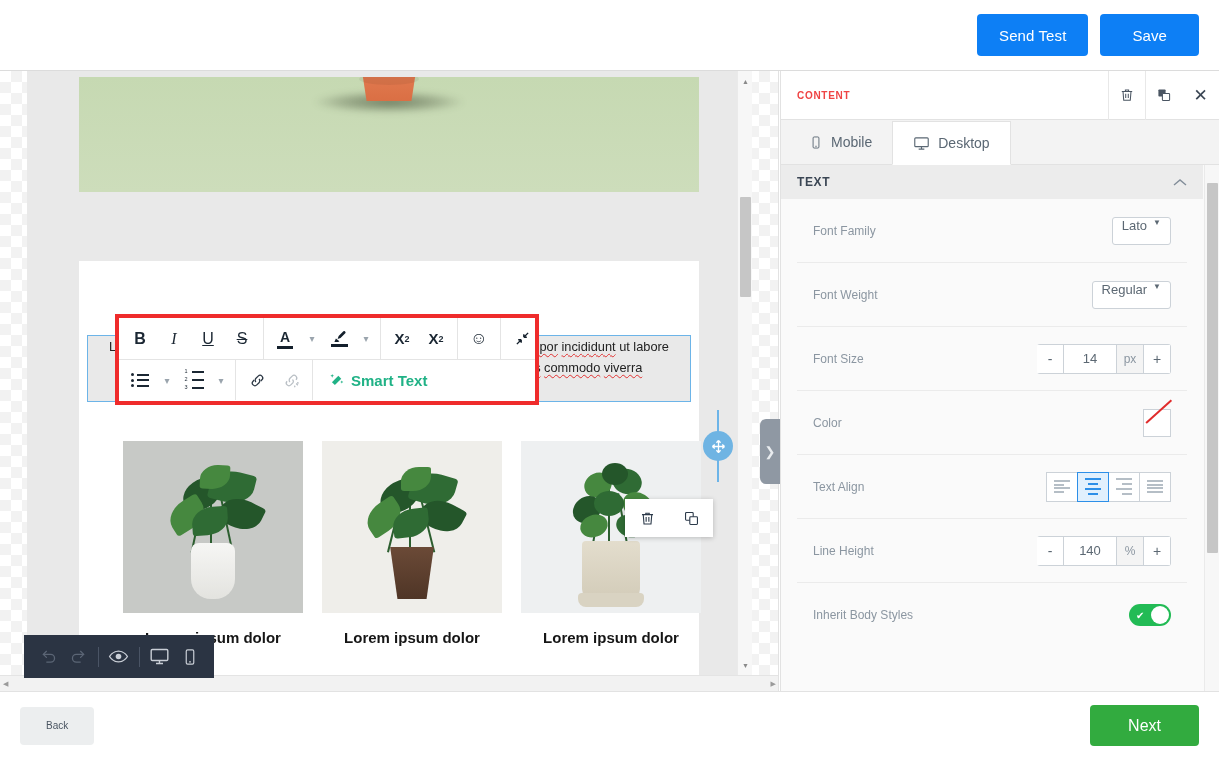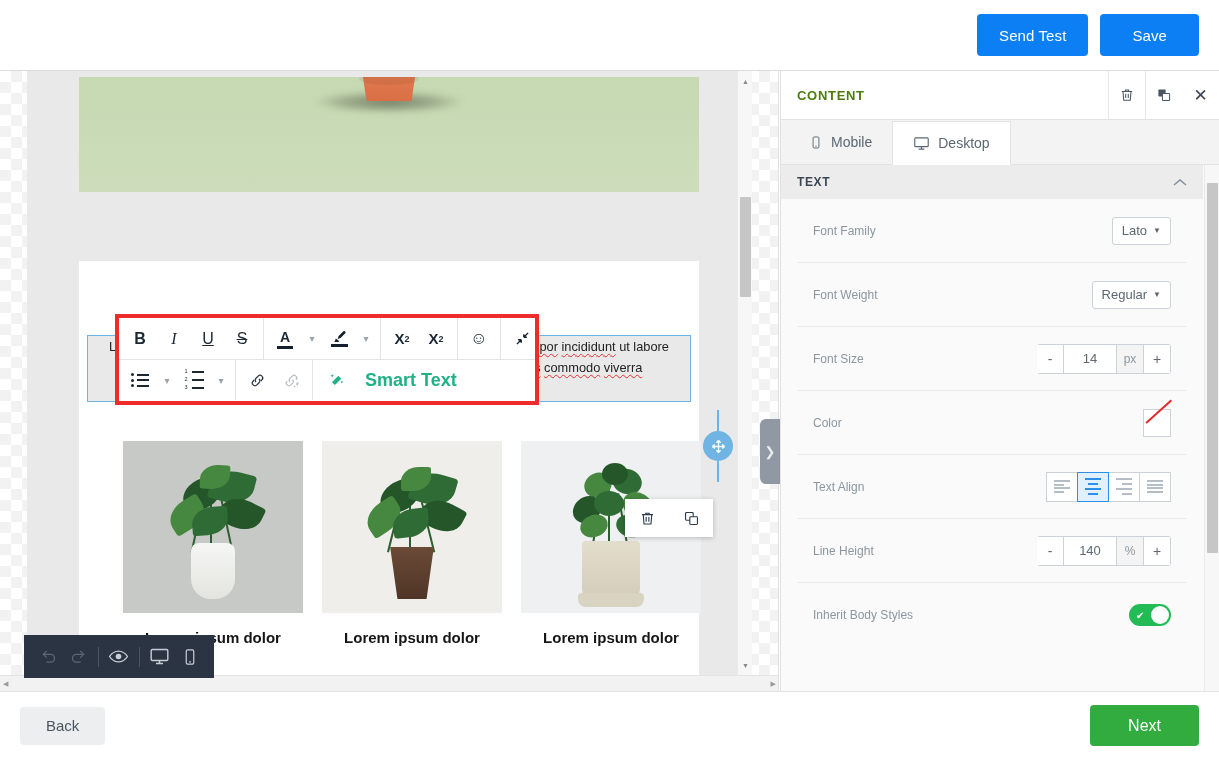--- a/index.html
+++ b/index.html
@@ -117,22 +117,22 @@
   }
   .rte-grp.last { border-right: none; }
   .rte-btn {
     width: 34px; height: 34px; display: flex; align-items: center;
     justify-content: center; cursor: pointer; color: #1b2733;
     font-size: 16px; background: none; border: none;
   }
   .rte-btn.caret { width: 20px; color: #9aa4ad; font-size: 10px; }
   .rte-btn.dim { color: #b9bfc5; }
   .smart {
-    display: flex; align-items: center; gap: 20px; padding-left: 12px;
-    color: #20b286; font-weight: bold; font-size: 18px; cursor: pointer;
+    display: flex; align-items: center; gap: 6px; padding-left: 12px;
+    color: #20b286; font-weight: bold; font-size: 15px; cursor: pointer;
   }
   .ul-ico, .ol-ico { display: inline-flex; flex-direction: column; gap: 2.5px; }
   .ul-ico i, .ol-ico i { display: flex; align-items: center; gap: 3px; font-style: normal; font-size: 6px; }
   .ul-ico i::before { content:''; width: 3px; height: 3px; background: currentColor; border-radius: 50%; }
   .ul-ico i::after, .ol-ico i::after { content:''; width: 12px; height: 2px; background: currentColor; }
   .ol-ico i::before { content: attr(data-n); width: 4px; font-size: 5.5px; line-height: 1; }
 
   
   .gallery {
     position: absolute; left: 52px; top: 370px; width: 620px; height: 250px;
@@ -211,21 +211,21 @@
   
   .panel {
     position: absolute; left: 780px; top: 0; width: 439px; height: 620px;
     background: #fafafa; border-left: 1px solid #e2e2e2;
   }
   .panel-head {
     height: 49px; background: #fff; border-bottom: 1px solid #e2e2e2;
     display: flex; align-items: center; padding-left: 16px;
   }
   .panel-title {
-    font-size: 13px; font-weight: bold; letter-spacing: .7px; color: #4d7c0f;
+    font-size: 10px; font-weight: bold; letter-spacing: .7px; color: #ef4444;
     flex: 1;
   }
   .head-btn {
     width: 37px; height: 49px; display: flex; align-items: center;
     justify-content: center; border-left: 1px solid #e8e8e8;
     color: #4a5562; cursor: pointer;
   }
   .tabs {
     height: 45px; background: #f3f3f3; border-bottom: 1px solid #e2e2e2;
     display: flex; align-items: flex-end; padding-left: 8px;
@@ -246,21 +246,21 @@
   }
   .section-head .chev { margin-left: auto; color: #828d99; font-size: 11px; }
   .row {
     height: 64px; display: flex; align-items: center; padding: 0 16px;
     border-bottom: 1px solid #ebebeb; margin: 0 16px; gap: 10px;
   }
   .row:last-child { border-bottom: none; }
   .row-label { font-size: 12px; color: #8b96a1; flex: 1; }
   .dd {
     min-width: 52px; height: 28px; border: 1px solid #ccd2d8; background: #fff;
-    border-radius: 3px; display: flex; align-items: center; gap: 6px;
+    border-radius: 3px; display: flex; gap: 6px;
     padding: 0 9px; font-size: 13px; color: #5c6873; cursor: pointer;
   }
   .dd .tri { font-size: 8px; color: #5c6873; }
   .stepper { display: flex; height: 30px; border-radius: 3px; overflow: hidden; }
   .stepper > div {
     border: 1px solid #ccd2d8; margin-left: -1px; display: flex;
     align-items: center; justify-content: center; background: #fff;
     font-size: 13px; color: #5c6873;
   }
   .stepper .minus, .stepper .plus { width: 28px; cursor: pointer; font-size: 14px; }
@@ -296,21 +296,21 @@
 
   
   .footer {
     position: absolute; left: 0; top: 691px; width: 1219px; height: 68px;
     background: #fff; border-top: 1px solid #e2e2e2;
     display: flex; align-items: center; justify-content: space-between;
     padding: 0 20px;
   }
   .btn-back {
     background: #eceeef; color: #4a5562; border: none; border-radius: 4px;
-    height: 38px; padding: 0 26px; font-size: 15px; cursor: pointer;
+    height: 38px; padding: 0 26px; font-size: 10px; cursor: pointer;
     font-family: "Liberation Sans", sans-serif;
   }
   .btn-next {
     background: #32ab3f; color: #fff; border: none; border-radius: 4px;
     height: 41px; padding: 0 38px; font-size: 16px; cursor: pointer;
     font-family: "Liberation Sans", sans-serif;
   }
   svg { display: block; }
 </style>
 </head>

